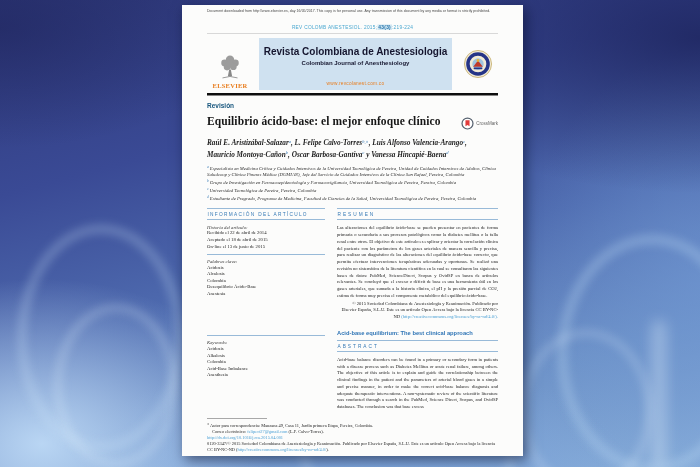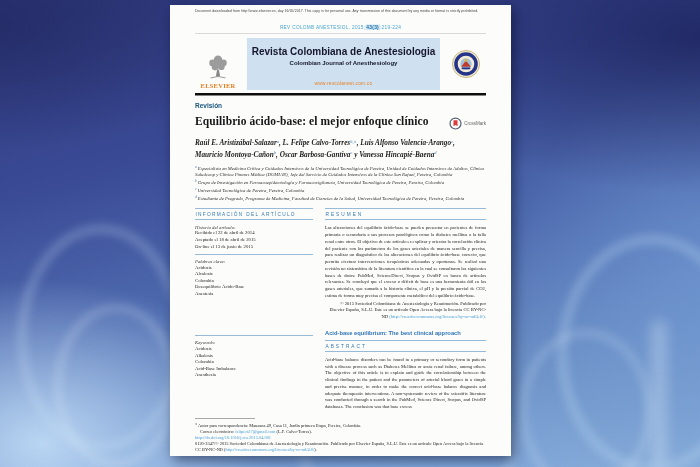--- a/index.html
+++ b/index.html
@@ -19,21 +19,21 @@
   .bokeh{position:absolute;border-radius:50%;filter:blur(5px);}
   .b1{left:18px;top:225px;width:150px;height:210px;border:8px solid rgba(205,230,250,.30);}
   .b2{left:55px;top:305px;width:110px;height:150px;border:6px solid rgba(225,240,252,.32);}
   .b3{left:558px;top:235px;width:170px;height:220px;border:9px solid rgba(200,228,250,.32);}
   .b4{left:520px;top:330px;width:120px;height:150px;border:6px solid rgba(225,242,255,.28);}
   .b5{left:300px;top:372px;width:200px;height:140px;border:8px solid rgba(215,235,252,.26);}
   .streak{position:absolute;left:652px;top:320px;width:14px;height:150px;border-radius:8px;
           background:rgba(235,245,255,.35);filter:blur(7px);}
 
   
-  .page{position:absolute;left:170px;top:5px;width:341px;height:451px;
+  .page{position:absolute;left:182px;top:5px;width:341px;height:451px;
         box-shadow:3px 4px 12px rgba(8,12,40,.55);overflow:hidden;background:#d946ef;}
   .page2x{width:682px;height:902px;transform:scale(.5);transform-origin:0 0;
           background:#fcfcfb;position:relative;overflow:hidden;
           padding:0 50px;box-sizing:border-box;color:#222;}
 
   .disclaimer{margin-top:8px;font-size:7px;color:#444;letter-spacing:.1px;
               font-family:"Liberation Sans","DejaVu Sans",sans-serif;white-space:nowrap;}
 
   .cite{margin-top:24px;text-align:center;font-size:9.5px;letter-spacing:.6px;
         color:#49a7d0;font-family:"Liberation Sans","DejaVu Sans",sans-serif;}

